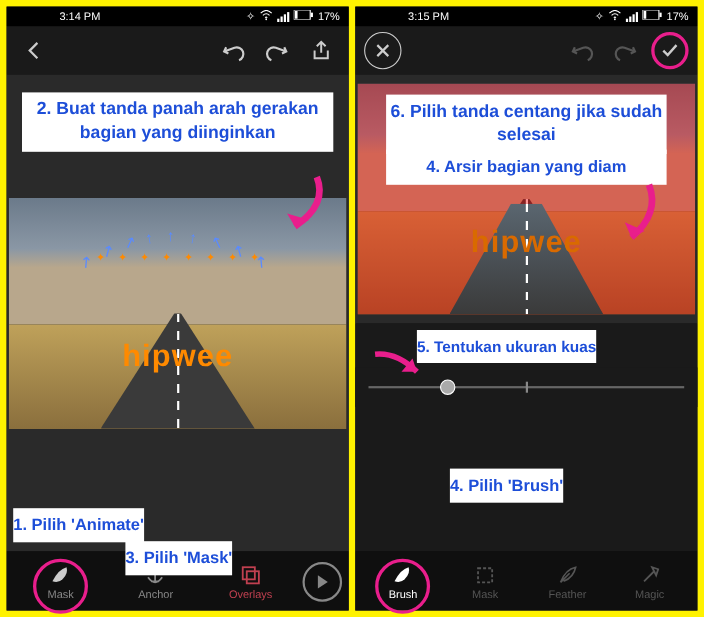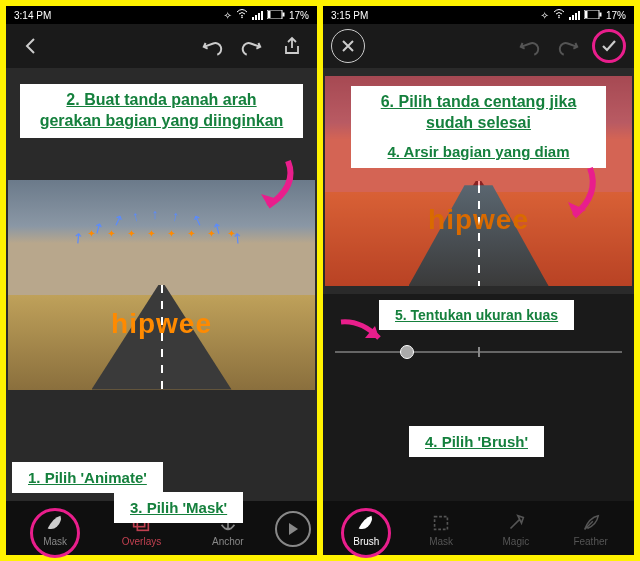--- a/index.html
+++ b/index.html
@@ -1,20 +1,20 @@
 <!DOCTYPE html>
 <html><head>
 <meta charset="utf-8">
 <style>
   * { margin: 0; padding: 0; box-sizing: border-box; }
   body { background: #fff200; font-family: -apple-system, Helvetica, Arial, sans-serif; }
   .container { width: 640px; height: 561px; display: flex; gap: 6px; padding: 6px; }
   .phone { flex: 1; background: #1a1a1a; display: flex; flex-direction: column; position: relative; }
   .status-bar { height: 18px; background: #000; color: #fff; display: flex; align-items: center; padding: 0 8px; font-size: 10px; }
-  .status-left { flex: 0 0 auto; }
+  .status-left { flex: 0 0 auto; margin-left: 40px; }
   .status-right { margin-left: auto; display: flex; gap: 4px; align-items: center; }
   .toolbar { height: 44px; background: #1a1a1a; display: flex; align-items: center; padding: 0 8px; gap: 6px; }
   .toolbar .spacer { flex: 1; }
   .icon-btn { width: 34px; height: 34px; border-radius: 50%; display: flex; align-items: center; justify-content: center; color: #ccc; }
   .circled { border: 3px solid #e91e8c; }
   .image-area { flex: 1; background: #2a2a2a; position: relative; display: flex; align-items: center; justify-content: center; padding: 4px 2px; }
   .photo { position: relative; width: 100%; height: 210px; overflow: hidden; }
   .sky { position: absolute; inset: 0; height: 55%; background: linear-gradient(#6b7a8a, #8a97a5 40%, #b8a78c 55%); }
   .ground { position: absolute; left:0; right:0; bottom:0; height: 45%; background: linear-gradient(#bfa15a, #8a6f3d); }
   .road { position: absolute; left: 50%; bottom: 0; width: 140px; height: 50%; transform: translateX(-50%); background: #3a3a3a; clip-path: polygon(48% 0, 52% 0, 100% 100%, 0 100%); }
@@ -24,21 +24,21 @@
   .arrows-overlay { position: absolute; top: 20px; left: 50%; transform: translateX(-50%); width: 180px; height: 60px; }
   .arrows-overlay span { position: absolute; color: #5a8bff; font-size: 14px; }
   .dots { position: absolute; top: 48px; left: 50%; transform: translateX(-50%); width: 160px; display: flex; justify-content: space-around; }
   .dots span { color: #ff8a00; font-size: 10px; }
   .bottom-tabs { height: 54px; background: #0f0f0f; display: flex; align-items: center; justify-content: space-between; padding: 4px 6px 2px; }
   .tab { flex: 1; display: flex; flex-direction: column; align-items: center; justify-content: flex-end; gap: 2px; color: #888; font-size: 10px; position: relative; }
   .tab svg { width: 22px; height: 22px; }
   .tab.active { color: #e91e8c; }
   .tab.circled-tab::before { content: ""; position: absolute; top: -4px; left: 50%; transform: translateX(-50%); width: 44px; height: 44px; border: 3px solid #e91e8c; border-radius: 50%; }
   .play-btn { width: 36px; height: 36px; border: 2px solid #888; border-radius: 50%; display: flex; align-items: center; justify-content: center; color: #888; margin-left: 4px; flex: 0 0 auto; }
-  .callout { position: absolute; background: #fff; color: #15803d; font-size: 14px; font-weight: 500; padding: 6px 16px; z-index: 10; line-height: 1.3; text-decoration: underline; }
+  .callout { position: absolute; background: #fff; color: #1d4ed8; font-size: 14px; font-weight: 500; padding: 6px 0; z-index: 10; line-height: 1.3; }
   .slider-row { height: 36px; display: flex; align-items: center; padding: 0 12px; background: #1a1a1a; }
   .slider { flex: 1; height: 2px; background: #666; position: relative; }
   .slider .thumb { position: absolute; top: 50%; left: 25%; width: 14px; height: 14px; border-radius: 50%; background: #aaa; border: 1px solid #fff; transform: translate(-50%, -50%); }
   .slider .mid-tick { position: absolute; top: 50%; left: 50%; width: 2px; height: 10px; background: #888; transform: translate(-50%, -50%); }
   .pink-arrow { position: absolute; z-index: 11; }
   .pink-arrow svg { display: block; }
   .clear-road { position: absolute; left: 50%; bottom: 0; width: 140px; height: 48%; transform: translateX(-50%); background: linear-gradient(#5a6670, #3a3a3a); clip-path: polygon(40% 0, 60% 0, 100% 100%, 0 100%); }
   .clear-road::after { content:""; position:absolute; left:50%; top:0; bottom:0; width:2px; background: repeating-linear-gradient(#fff 0 8px, transparent 8px 16px); transform:translateX(-50%); }
   .signal { display: inline-flex; align-items: flex-end; gap: 1px; }
   .signal i { width: 2px; background: #fff; display: block; }
@@ -142,33 +142,33 @@
     <div class="callout" style="left:6px; bottom:62px; font-weight:600; font-size:15px;">1. Pilih 'Animate'</div>
     <div class="callout" style="left:108px; bottom:32px; font-weight:600; font-size:15px;">3. Pilih 'Mask'</div>
 
     <div class="bottom-tabs">
       <div class="tab circled-tab">
         <svg viewBox="0 0 24 24">
             <path d="M4 18 Q10 6 18 4 Q20 10 14 16 Q10 20 4 18 Z" fill="#ccc"></path>
           </svg>
         <span>Mask</span>
       </div>
+      <div class="tab">
+        <svg viewBox="0 0 24 24">
+            <circle cx="12" cy="5" r="2.5" stroke="#888" fill="none" stroke-width="1.8"></circle>
+            <path d="M12 7 V20 M5 14 Q12 24 19 14 M8 18 H16" stroke="#888" fill="none" stroke-width="1.8"></path>
+          </svg>
+        <span>Anchor</span>
+      </div>
       <div class="tab" style="color:#c04050">
         <svg viewBox="0 0 24 24">
             <rect x="4" y="4" width="12" height="12" stroke="#c04050" fill="none" stroke-width="1.8"></rect>
             <rect x="8" y="8" width="12" height="12" stroke="#c04050" fill="none" stroke-width="1.8"></rect>
           </svg>
         <span>Overlays</span>
-      </div>
-      <div class="tab">
-        <svg viewBox="0 0 24 24">
-            <circle cx="12" cy="5" r="2.5" stroke="#888" fill="none" stroke-width="1.8"></circle>
-            <path d="M12 7 V20 M5 14 Q12 24 19 14 M8 18 H16" stroke="#888" fill="none" stroke-width="1.8"></path>
-          </svg>
-        <span>Anchor</span>
       </div>
       <div class="play-btn">
         <svg width="14" height="14" viewBox="0 0 14 14">
             <path d="M3 1 L12 7 L3 13 Z" fill="#888"></path>
           </svg>
       </div>
     </div>
   </div>
 
   <div class="phone">
@@ -268,26 +268,26 @@
         <span>Brush</span>
       </div>
       <div class="tab" style="color:#555">
         <svg viewBox="0 0 24 24">
             <rect x="5" y="5" width="14" height="14" stroke="#555" fill="none" stroke-width="1.8" stroke-dasharray="3 2"></rect>
           </svg>
         <span>Mask</span>
       </div>
       <div class="tab" style="color:#555">
         <svg viewBox="0 0 24 24">
+            <path d="M5 19 Q10 6 20 4 Q18 14 8 18 M5 19 L14 10" stroke="#555" fill="none" stroke-width="1.6"></path>
+          </svg>
+        <span>Feather</span>
+      </div>
+      <div class="tab" style="color:#555">
+        <svg viewBox="0 0 24 24">
             <path d="M6 18 L16 8 M16 8 L14 4 L20 6 L18 12 Z" stroke="#555" fill="none" stroke-width="1.8"></path>
           </svg>
         <span>Magic</span>
       </div>
-      <div class="tab" style="color:#555">
-        <svg viewBox="0 0 24 24">
-            <path d="M5 19 Q10 6 20 4 Q18 14 8 18 M5 19 L14 10" stroke="#555" fill="none" stroke-width="1.6"></path>
-          </svg>
-        <span>Feather</span>
-      </div>
     </div>
   </div>
 
 </div>
 
 </body></html>

